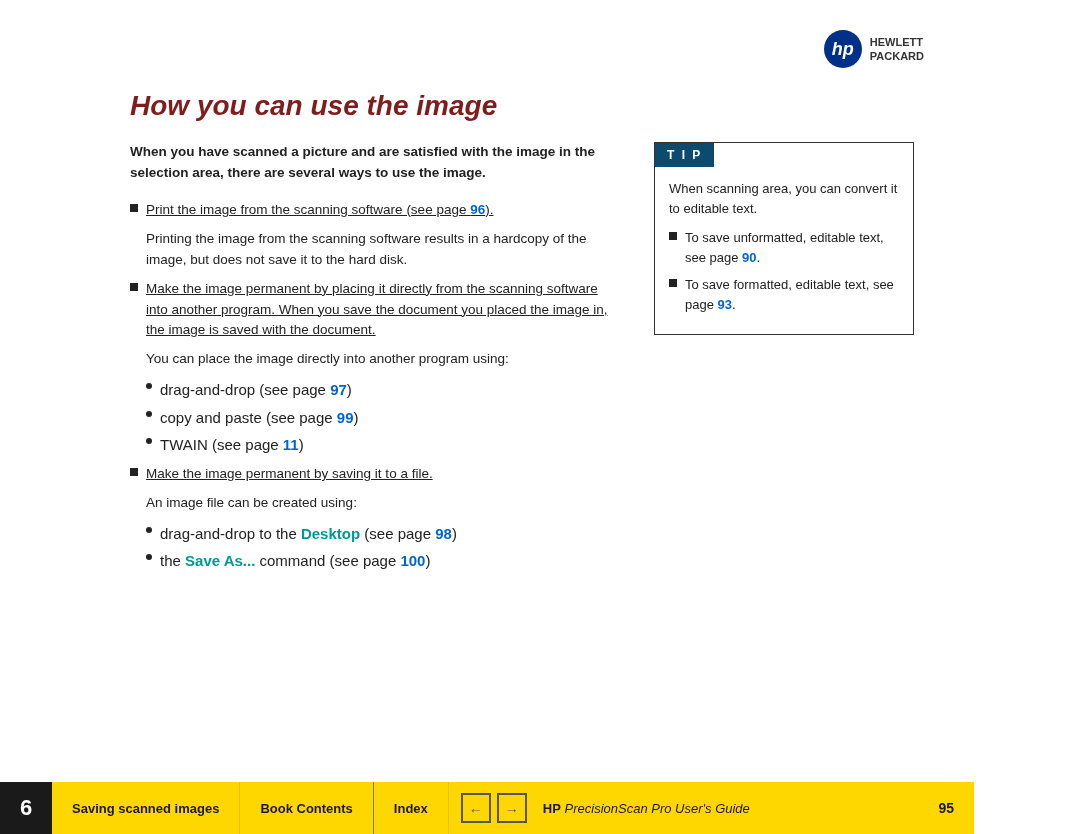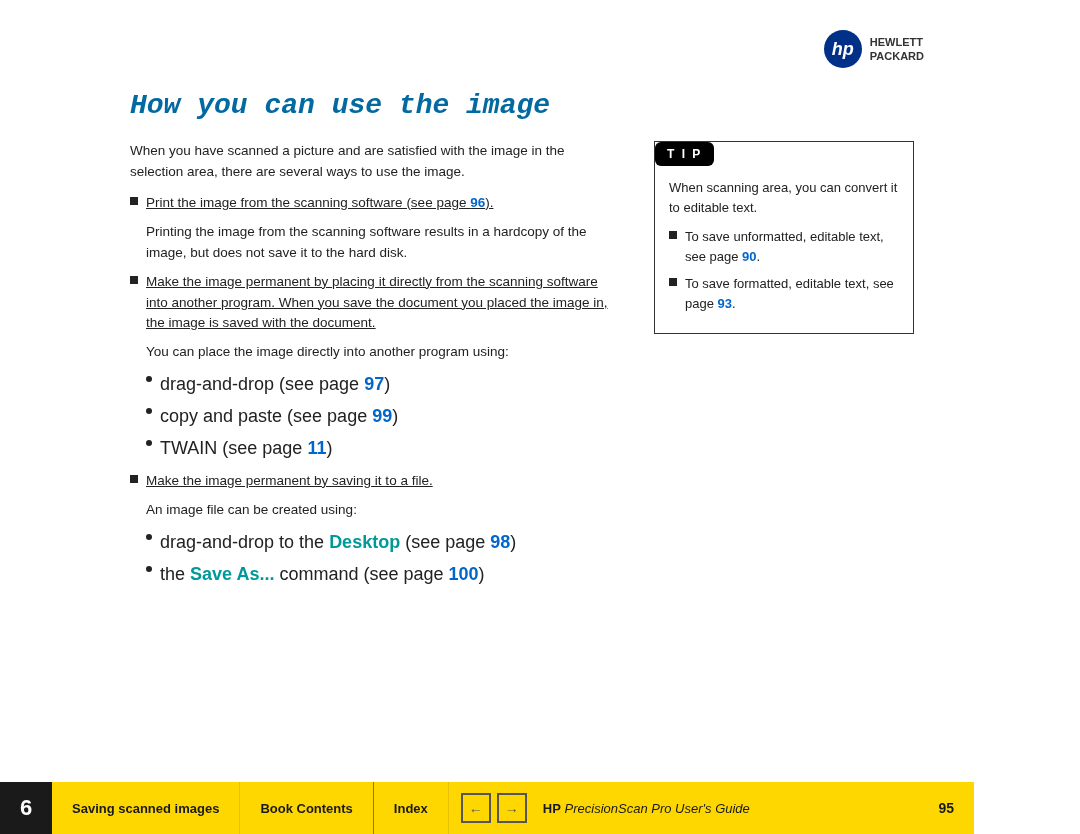--- a/index.html
+++ b/index.html
@@ -49,45 +49,46 @@
     .hp-text {
       font-size: 11px;
       font-weight: bold;
       color: #333;
       line-height: 1.3;
       text-align: left;
     }
 
     
     .page-title {
-      font-family: Liberation Mono, monospace;
+      font-family: Liberation Sans, sans-serif;
       font-style: italic;
       font-size: 28px;
-      color: #0369a1;
+      color: #7f1d1d;
       margin-top: 50px;
       margin-bottom: 20px;
     }
 
     
     .main-content {
       display: flex;
       gap: 40px;
       margin-top: 10px;
     }
 
     
     .left-col {
       flex: 1;
       font-size: 13.5px;
       line-height: 1.55;
       color: #222;
     }
 
     .left-col p {
-      margin-bottom: 10px;
+      margin-bottom: 16px;
+      font-weight: bold;
     }
 
     .bullet-list {
       list-style: none;
       padding: 0;
       margin: 0 0 8px 0;
     }
 
     .bullet-list li {
       display: flex;
@@ -133,21 +134,21 @@
     .sub-list {
       list-style: none;
       padding-left: 16px;
       margin: 4px 0 8px 0;
     }
 
     .sub-list li {
       display: flex;
       align-items: flex-start;
       margin-bottom: 4px;
-      font-size: 18px;
+      font-size: 15px;
       line-height: 1.55;
     }
 
     .indent-text {
       padding-left: 16px;
       margin-bottom: 8px;
       font-size: 13.5px;
       line-height: 1.55;
     }
 
@@ -156,28 +157,27 @@
       width: 260px;
       flex-shrink: 0;
     }
 
     .tip-box {
       border: 1.5px solid #333;
       background: #fff;
     }
 
     .tip-header {
-      background: #000000;
+      background: #0c4a6e;
       color: #fff;
       font-size: 12px;
       font-weight: bold;
       letter-spacing: 2px;
       padding: 5px 12px;
       display: inline-block;
-      border-radius: 6px;
     }
 
     .tip-content {
       padding: 12px 14px;
       font-size: 13px;
       line-height: 1.5;
     }
 
     .tip-content p {
       margin-bottom: 10px;

